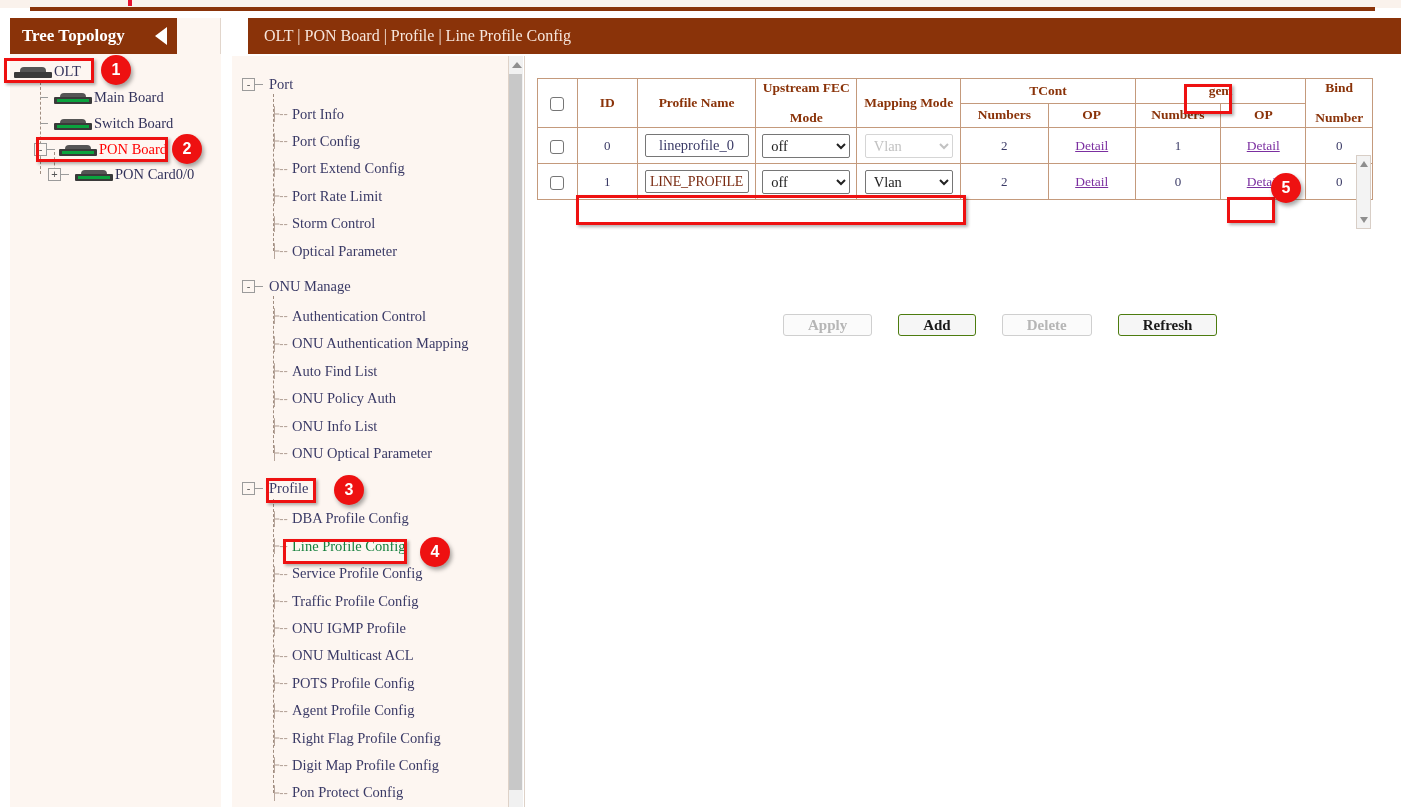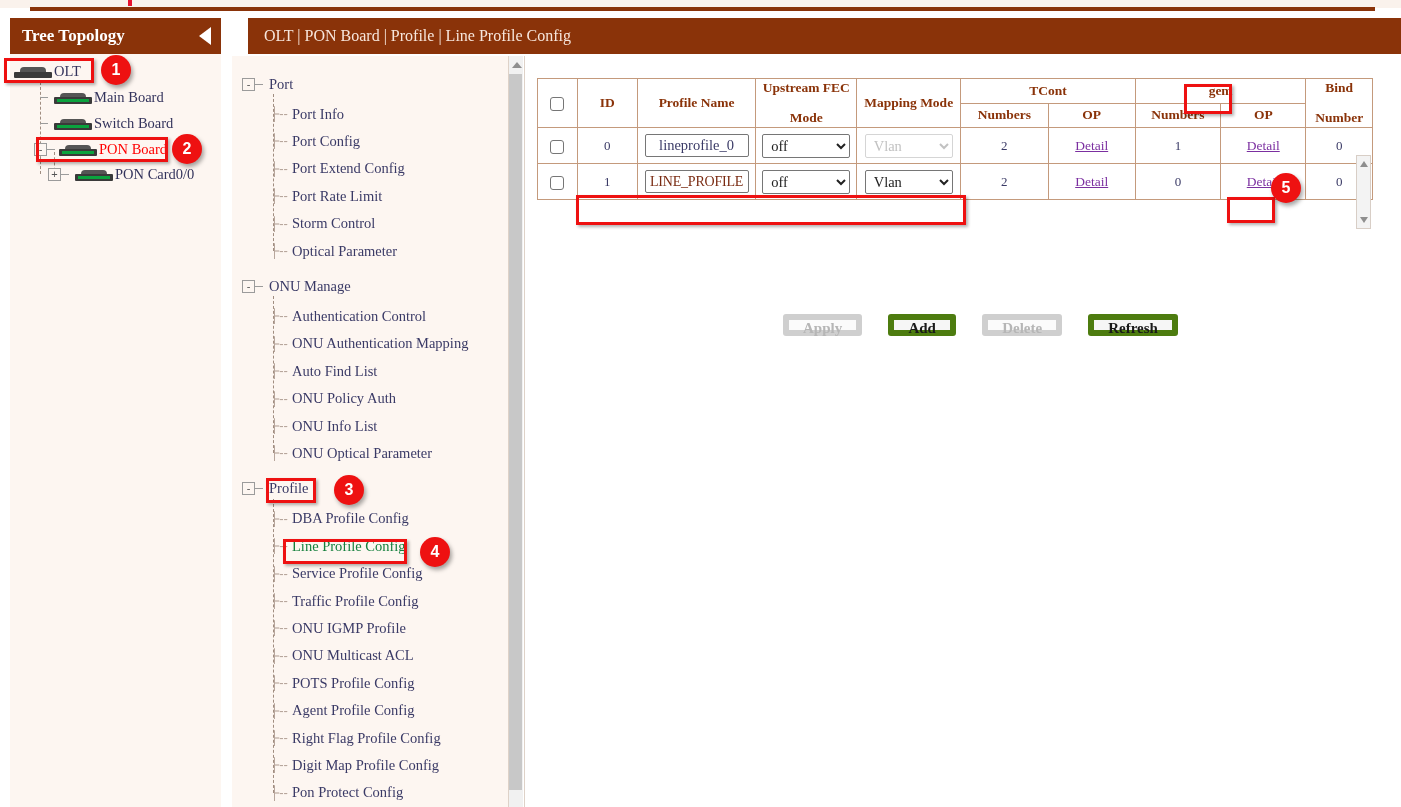--- a/index.html
+++ b/index.html
@@ -25,21 +25,21 @@
     position:absolute; left:128px; top:0px; width:4px; height:6px;
     background:#e8112d;
   }
 
   
   .tree-panel {
     position:absolute; left:10px; top:18px; width:211px; height:789px;
     background:#fdf6f1; border:1px solid #e2d6cc; border-top:none;
   }
   .tree-header {
-    position:absolute; left:10px; top:18px; width:211px; height:36px;
+    position:absolute; left:10px; top:18px; width:167px; height:36px;
     background:#8a3309; color:#fff;
     font-weight:bold; font-size:17px;
     display:flex; align-items:center; justify-content:space-between;
     padding:0 10px 0 12px;
     gap:12px;
   }
   .tree-header .collapse-arrow {
     width:0;height:0;border-top:9px solid transparent;border-bottom:9px solid transparent;
     border-right:12px solid #fff; cursor:pointer;
   }
@@ -155,22 +155,22 @@
   .tbl-vscroll .ar {
     position:absolute; left:3px; width:0;height:0;
     border-left:4px solid transparent;border-right:4px solid transparent;
   }
   .tbl-vscroll .up { top:5px; border-bottom:6px solid #8e8e8e; }
   .tbl-vscroll .dn { bottom:5px; border-top:6px solid #8e8e8e; }
 
   
   .btn-row { position:absolute; left:258px; top:258px; display:flex; gap:26px; }
   .btn {
-    min-width:68px; height:22px; padding:0 14px;
-    border:6px solid #4d7c0f; background:#f6f6f6; border-radius:3px;
+    min-width:68px; height:22px; padding:0 24px;
+    border:1px solid #4d7c0f; background:#f6f6f6; border-radius:3px;
     font-family:"Liberation Serif",serif; font-size:15px; font-weight:bold; color:#1a1a1a;
     cursor:pointer;
   }
   .btn.disabled { color:#b6b6b6; border-color:#cfcfcf; background:#fbfbfb; cursor:default; }
 
   .attention {
     position:absolute; left:14px; top:252px; font-size:14px; color:#3a3a3a;
   }
   .attention .lbl { color:#f0a05a; }
 

